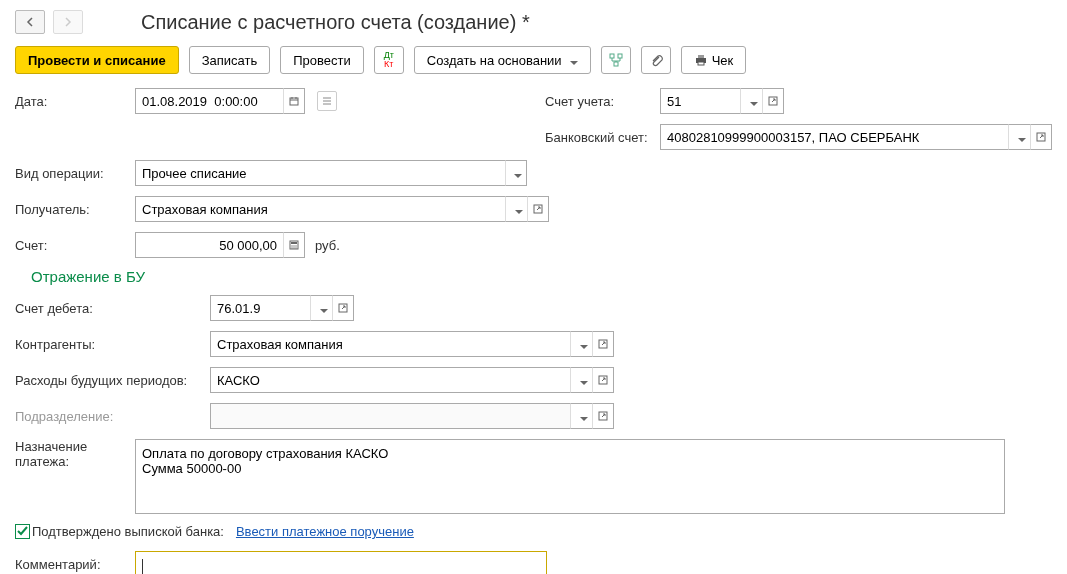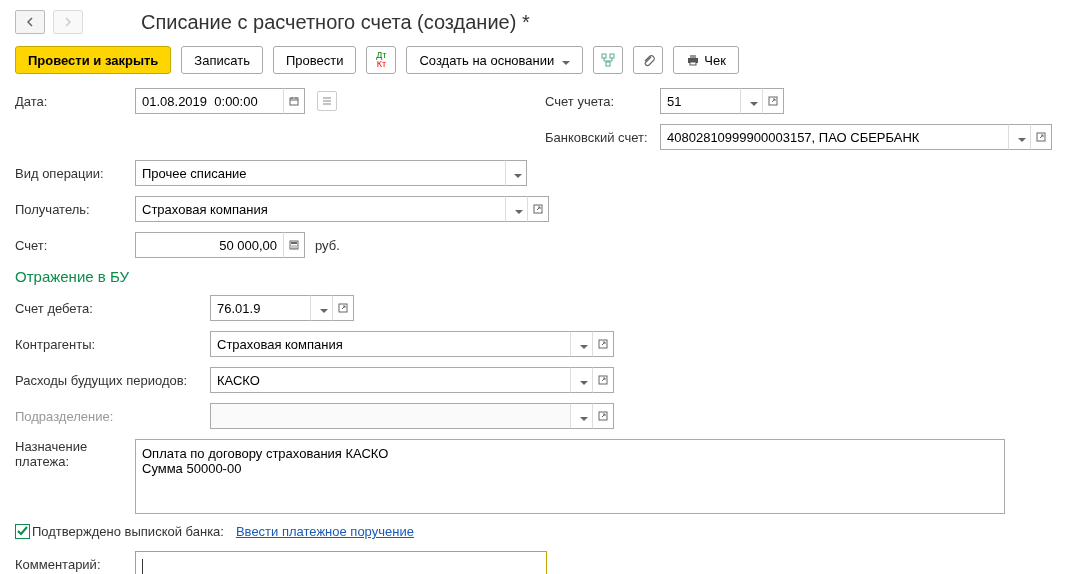--- a/index.html
+++ b/index.html
@@ -16,21 +16,21 @@
 .form-label { width: 120px; font-size: 13px; }
 .form-label.wide { width: 195px; }
 .form-label.disabled { color: #999; }
 .input { height: 26px; border: 1px solid #aaa; padding: 0 6px; font-size: 13px; background: #fff; }
 .input.right { text-align: right; }
 .input-group { display: flex; }
 .input-group .input { border-right: none; }
 .input-group .ig-btn { width: 22px; height: 26px; border: 1px solid #aaa; border-left: 1px solid #ddd; background: #fff; display: flex; align-items: center; justify-content: center; cursor: pointer; }
 .input-group .ig-btn:not(:last-child) { border-right: none; }
 .input-group .ig-btn svg { width: 10px; height: 10px; }
-.section-title { color: #0a8c4a; font-size: 15px; margin: 8px 0 10px 0; }
+.section-title { color: #0a8c4a; font-size: 15px; margin: 8px 0 10px 16px; }
 .textarea { border: 1px solid #aaa; padding: 6px; font-size: 13px; font-family: Arial; resize: none; }
 .checkbox-row { display: flex; align-items: center; gap: 2px; margin-bottom: 12px; }
 .checkbox { width: 15px; height: 15px; border: 1px solid #0a8c4a; display: flex; align-items: center; justify-content: center; }
 .checkbox svg { width: 11px; height: 11px; }
 .link { color: #1a5bb8; text-decoration: underline; cursor: pointer; }
 .two-col { display: flex; gap: 30px; }
 .col-left { flex: 0 0 500px; }
 .col-right { flex: 1; }
 .dtk { display: inline-block; font-size: 9px; line-height: 1; }
 .dtk .dt { color: green; }
@@ -51,21 +51,21 @@
   </div>
   <div class="nav-btn" style="opacity:0.5">
     <svg viewBox="0 0 10 10">
         <path d="M3 1l4 4-4 4" stroke="#999" stroke-width="1.5" fill="none"></path>
       </svg>
   </div>
   <div class="page-title">Списание с расчетного счета (создание) *</div>
 </div>
 
 <div class="toolbar">
-  <button class="btn btn-primary">Провести и закрыть</button>
+  <button class="btn btn-primary">Провести и списание</button>
   <button class="btn">Записать</button>
   <button class="btn">Провести</button>
   <button class="btn btn-icon">
     <span class="dtk"><span class="dt">Дт</span><br><span class="kt">Кт</span></span>
   </button>
   <button class="btn">
     <span>Создать на основании</span>
     <span class="chevron-down"></span>
   </button>
   <button class="btn btn-icon">

